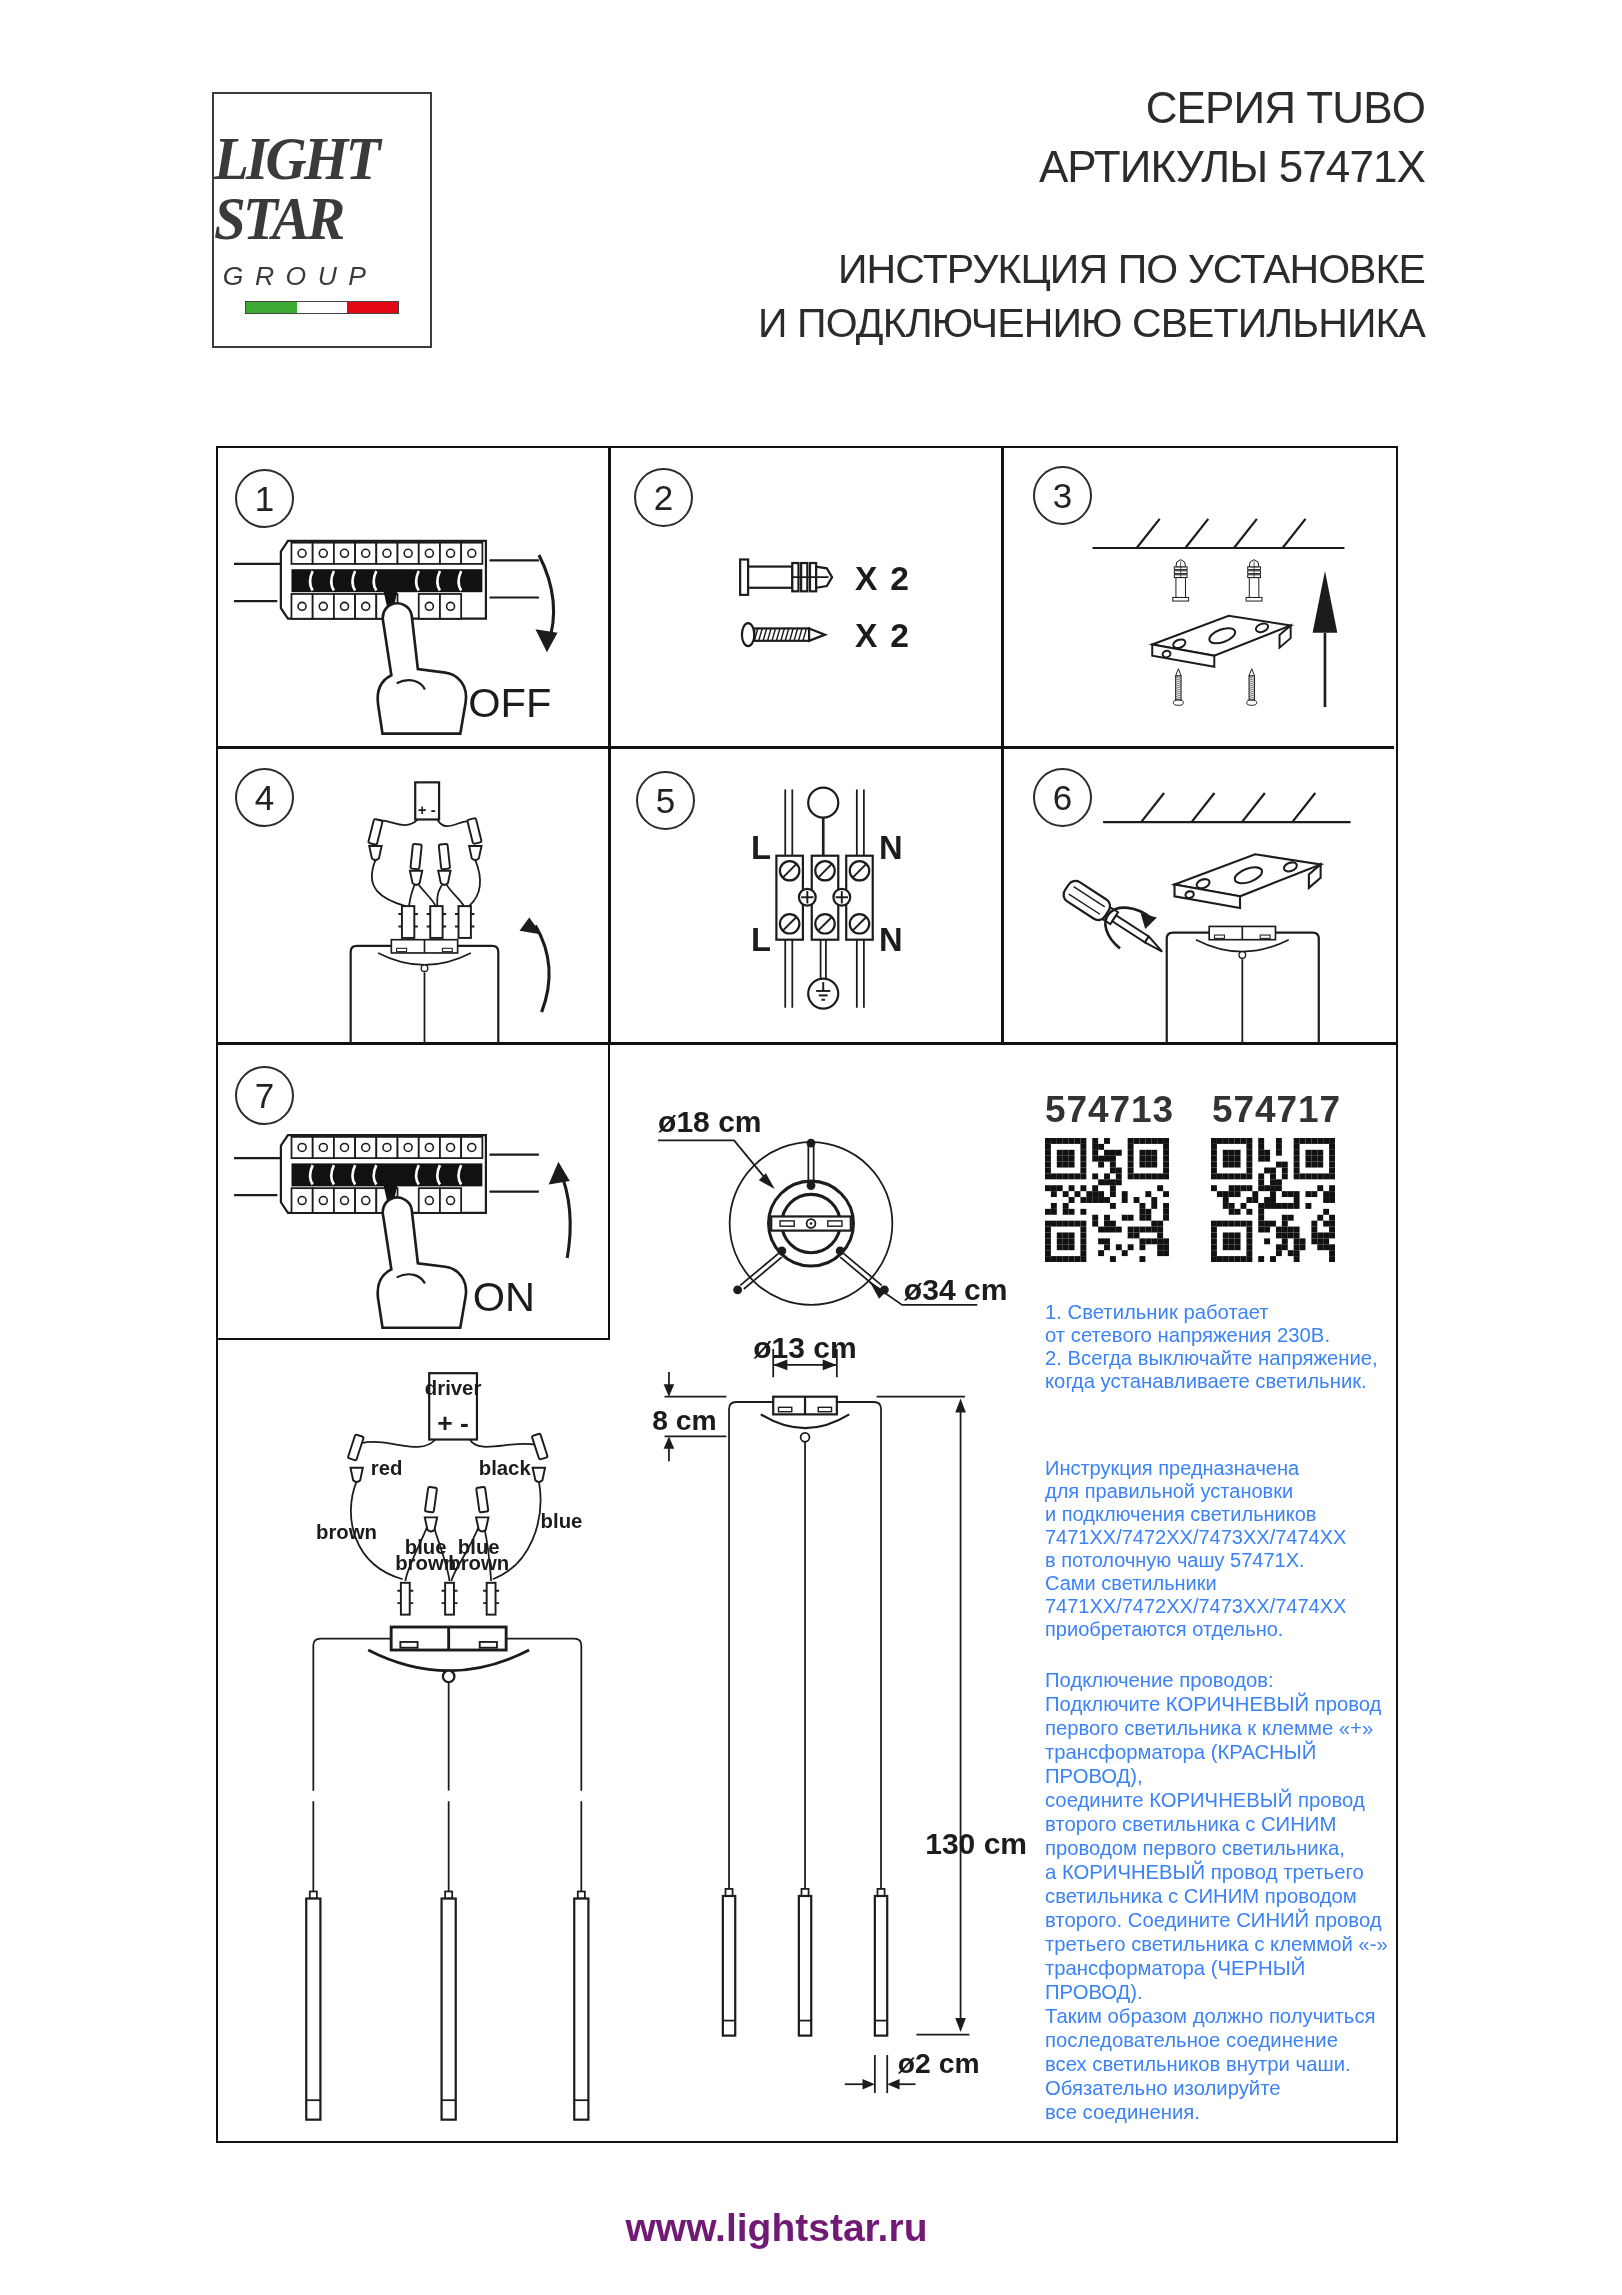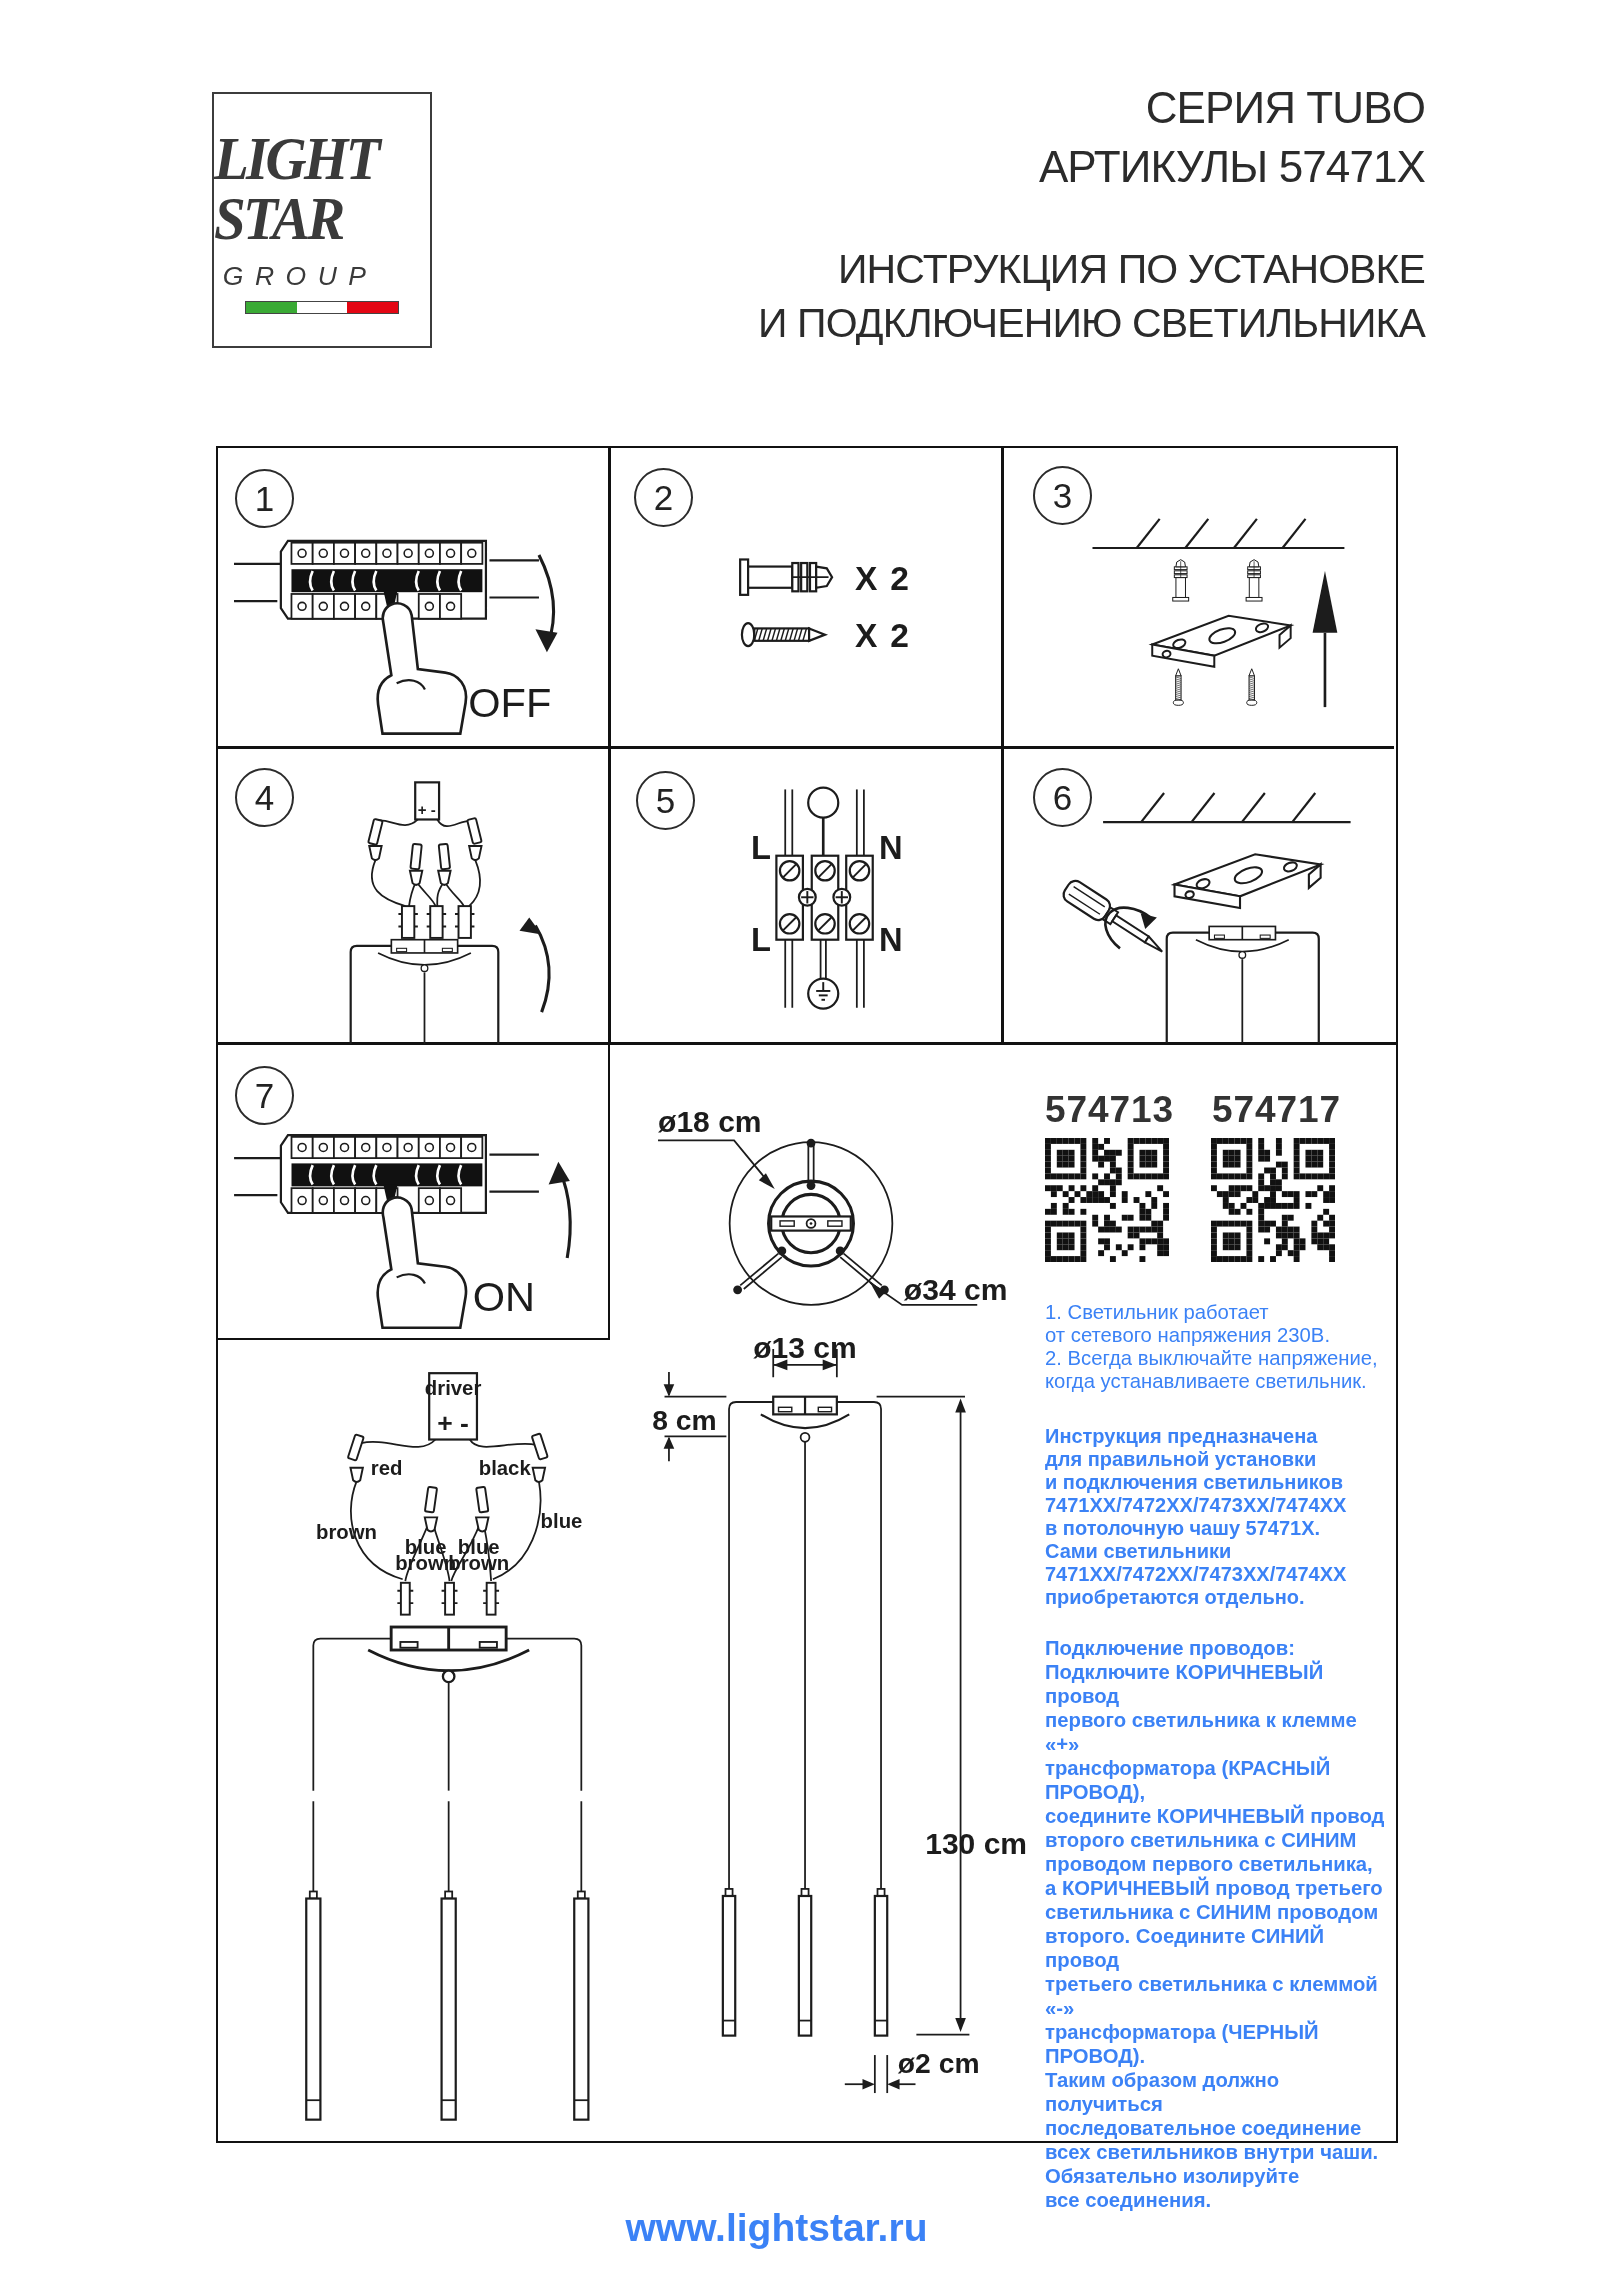--- a/index.html
+++ b/index.html
@@ -36,22 +36,22 @@
   .lbl-dim-sm{font-size:32px;font-weight:bold;}
   .lbl-wire{font-size:23px;font-weight:bold;}
   .lbl-driver{font-size:23px;font-weight:bold;}
   .lbl-polarity{font-size:30px;font-weight:bold;}
   .lbl-polarity-sm{font-size:17px;font-weight:bold;}
 
   
   .qr-label{font-size:37px;font-weight:bold;letter-spacing:0.9px;color:#333;}
   .note{left:1045px;width:350px;white-space:pre-line;color:#3b82f6;}
   .note-reg{font-size:20.3px;line-height:23px;}
-  .note-bold{font-weight:bold;font-size:20px;}
-  .footer-url{left:0;top:2206px;width:1553px;text-align:center;font-size:39px;font-weight:bold;color:#3b82f6;}
+  .note-bold{font-weight:normal;font-size:20px;margin-top:32px;}
+  .footer-url{left:0;top:2206px;width:1553px;text-align:center;font-size:39px;font-weight:bold;color:#701a75;}
 </style>
 </head>
 <body>
 
 <svg width="0" height="0" style="position:absolute" aria-hidden="true">
 <defs>
   <g id="breaker">
     <g fill="none" stroke="#1c1c1c" stroke-width="2.5">
       <path d="M-45,38 H8 M-45,80 H4 M244,34 H300 M244,76 H300"></path>
       <path d="M8,24 L16,12 H240 V100 H16 L8,88 Z" fill="#fff"></path>

